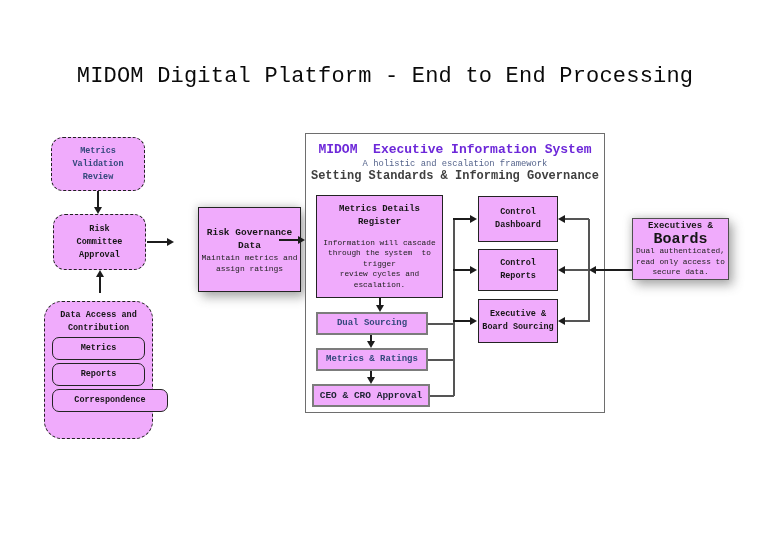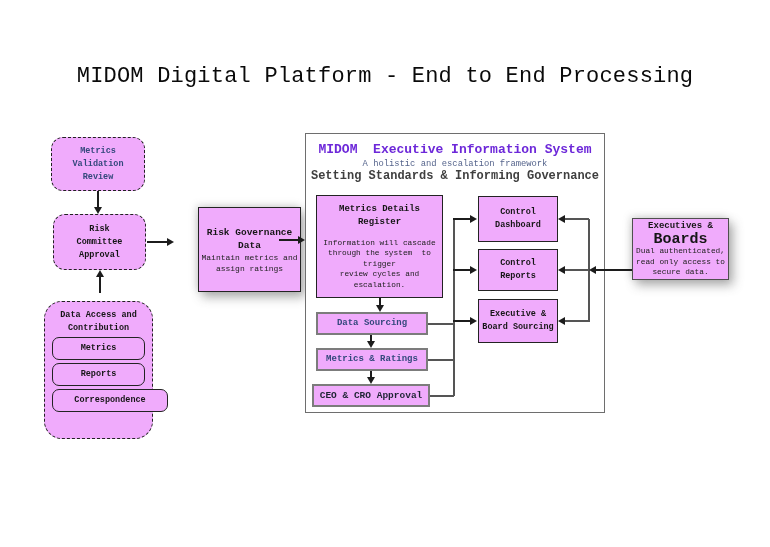--- a/index.html
+++ b/index.html
@@ -83,21 +83,21 @@
   </div>
 
   <div class="node solid" style="left:316px;top:195px;width:127px;height:103px;">
     <span class="lbl blk" style="font-size:9px;">Metrics Details Register</span>
     <span class="sub pre" style="margin-top:9px;font-size:7.8px;line-height:10.5px;">Information will cascade
 through the system  to trigger
 review cycles and escalation.</span>
   </div>
 
   <div class="node graybox" style="left:316px;top:312px;width:112px;height:23px;">
-    <span class="lbl navy" style="font-size:9px;">Data Sourcing</span>
+    <span class="lbl navy" style="font-size:9px;">Dual Sourcing</span>
   </div>
   <div class="node graybox" style="left:316px;top:348px;width:112px;height:23px;text-align:center;">
     <span class="lbl navy" style="font-size:9px;">Metrics &amp; Ratings</span>
   </div>
   <div class="node graybox" style="left:312px;top:384px;width:118px;height:23px;">
     <span class="lbl" style="font-size:9.5px;color:#1d2433;">CEO &amp; CRO Approval</span>
   </div>
 
   <div class="node solid" style="left:478px;top:196px;width:80px;height:46px;">
     <span class="lbl blk">Control</span>

